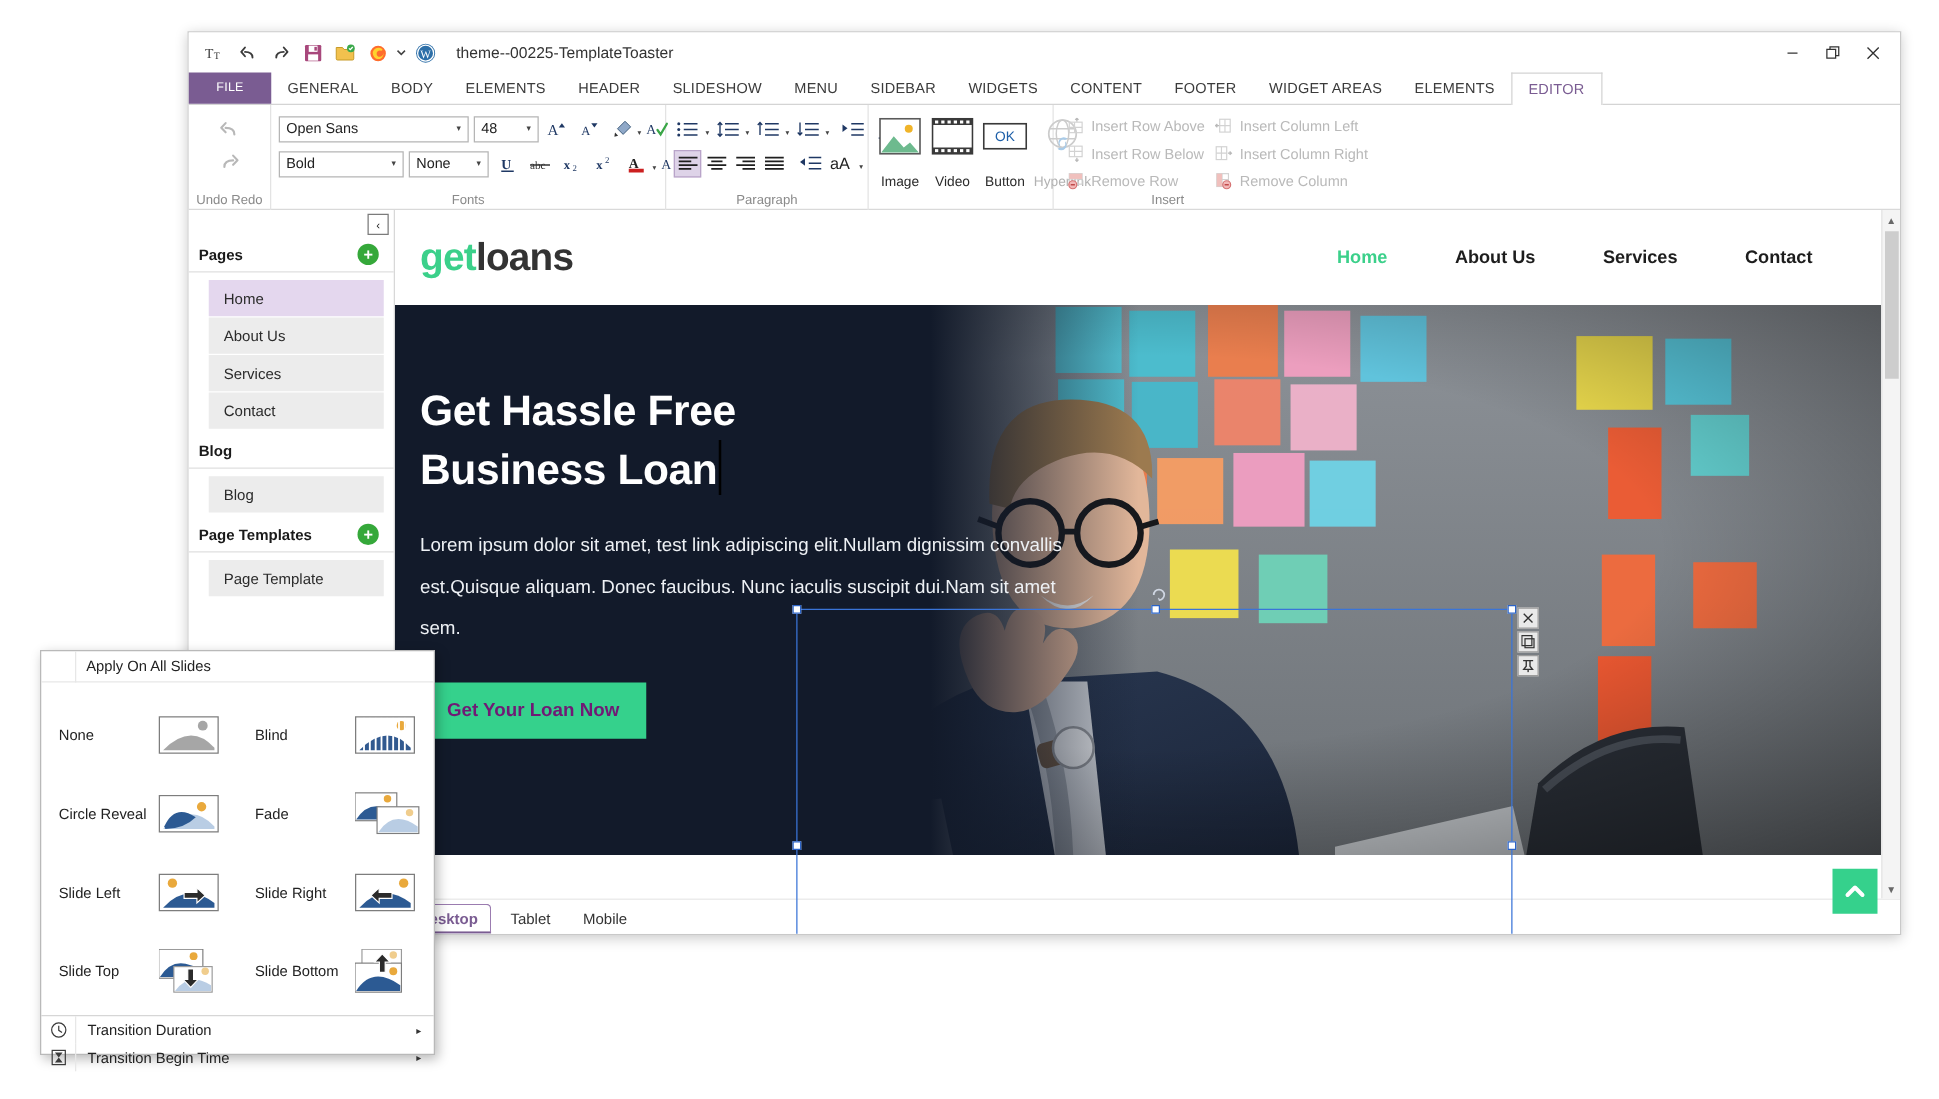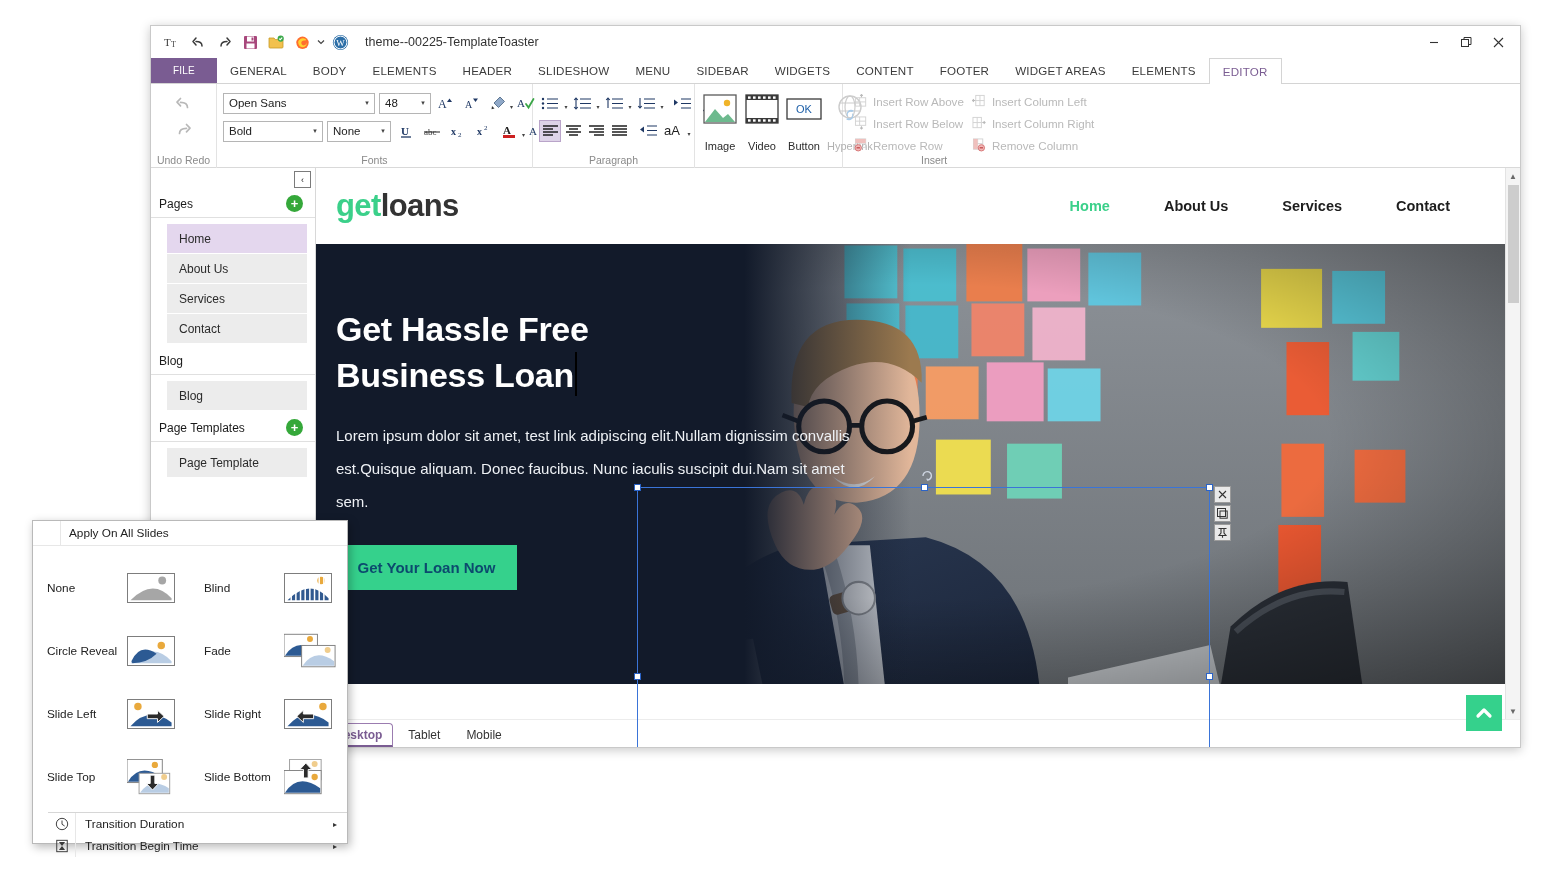--- a/index.html
+++ b/index.html
@@ -118,21 +118,21 @@
   .workspace { position:relative; height:calc(100% - 32px - 26px - 84px); display:flex; background:#f0f0f0; }
 
   
   .pages-panel { width:165px; background:#fff; border-right:1px solid #d8d8d8; position:relative; }
   .collapse-btn { position:absolute; right:4px; top:3px; width:17px; height:17px;
     border:1px solid #7b7b7b; background:#fff; display:flex; align-items:center;
     justify-content:center; font-size:9px; color:#222; }
   .sec-head { display:flex; align-items:center; justify-content:space-between;
               padding:0 12px 0 8px; height:28px; border-bottom:1px solid #e0e0e0;
               margin-top:0; }
-  .sec-title { font-size:12px; font-weight:normal; color:#1a1a1a; }
+  .sec-title { font-size:12px; font-weight:bold; color:#1a1a1a; }
   .plus { width:17px; height:17px; border-radius:50%; background:#35a83a;
           color:#fff; display:flex; align-items:center; justify-content:center;
           font-size:13px; line-height:1; font-weight:bold; }
   .pg-list { padding:6px 8px 4px 16px; display:flex; flex-direction:column; gap:1px;}
   .pg-item { height:29px; background:#ececec; display:flex; align-items:center;
              padding-left:12px; font-size:12px; color:#2b2b2b; }
   .pg-item.active { background:#e4d7ee; }
 
   
   .preview-wrap { flex:1; position:relative; background:#fff; overflow:hidden; }
@@ -150,21 +150,21 @@
   .hero { position:relative; height:440px; overflow:hidden; background:#131a2b; }
   .hero-photo { position:absolute; inset:0; }
   .hero-overlay { position:absolute; left:0; top:0; width:50%; height:100%;
                   background:linear-gradient(90deg,#121a2a 0%, #121a2a 72%, rgba(18,26,42,0) 100%); }
   .hero-inner { position:absolute; left:20px; top:62px; width:535px; color:#fff; }
   .hero-h1 { font-size:34px; font-weight:bold; line-height:1.36; letter-spacing:-.3px;
              margin:0; color:#ffffff; }
   .caret { display:inline-block; width:2px; height:44px; background:#000; vertical-align:-9px; margin-left:1px;}
   .hero-p { font-size:15px; line-height:2.18; color:#eef1f5; margin:22px 0 0 0; font-weight:400; }
   .hero-btn { margin-top:26px; display:inline-flex; align-items:center; justify-content:center;
-              background:#35d18c; color:#0c4a6e; font-size:15px; font-weight:bold;
+              background:#35d18c; color:#701a75; font-size:15px; font-weight:bold;
               width:181px; height:45px; }
 
   
   .selbox { position:absolute; left:321px; top:319px; width:573px; height:378px;
             border:1px solid #3a74d8; pointer-events:none; z-index:20; }
   .sel-h { position:absolute; width:7px; height:7px; background:#fff; border:1px solid #2b63c6; }
   .rot-handle { position:absolute; left:604px; top:300px; width:14px; height:14px; z-index:21; }
   .sel-tools { position:absolute; left:898px; top:318px; width:17px; z-index:22;
                display:flex; flex-direction:column; gap:2px; }
   .sel-tool { width:17px; height:17px; background:#e9e9e9; border:1px solid #9b9b9b;
@@ -203,21 +203,21 @@
            background:#fff; border:1px solid #b9b9b9; box-shadow:2px 3px 9px rgba(0,0,0,.28); }
   .popup-head { height:25px; display:flex; align-items:center; border-bottom:1px solid #e7e7e7; }
   .popup-head .gutter { width:28px; height:25px; border-right:1px solid #e7e7e7; }
   .popup-head .ph-label { padding-left:8px; font-size:11.8px; color:#222; }
   .popup-grid { padding:10px 0 4px 0; }
   .prow2 { display:flex; align-items:center; height:63px; }
   .pcell { display:flex; align-items:center; width:50%; }
   .pcell .plabel { width:94px; font-size:11.8px; color:#222; padding-left:14px; }
   .pcell .pthumb { width:48px; height:30px; border:1px solid #7d7d7d; background:#fff;
                    position:relative; overflow:hidden; }
-  .popup-foot { border-top:1px solid #d6d6d6;margin-left:15px; }
+  .popup-foot { border-top:1px solid #d6d6d6; }
   .pf-item { height:22px; display:flex; align-items:center; font-size:11.8px; color:#222; position:relative; }
   .pf-item .pf-ico { width:28px; display:flex; align-items:center; justify-content:center;
                      border-right:1px solid #e7e7e7; height:22px; }
   .pf-item .pf-lab { padding-left:9px; }
   .pf-item .pf-arr { position:absolute; right:10px; font-size:8px; color:#333; }
 </style>
 </head>
 <body>
 
 <div id="root">

